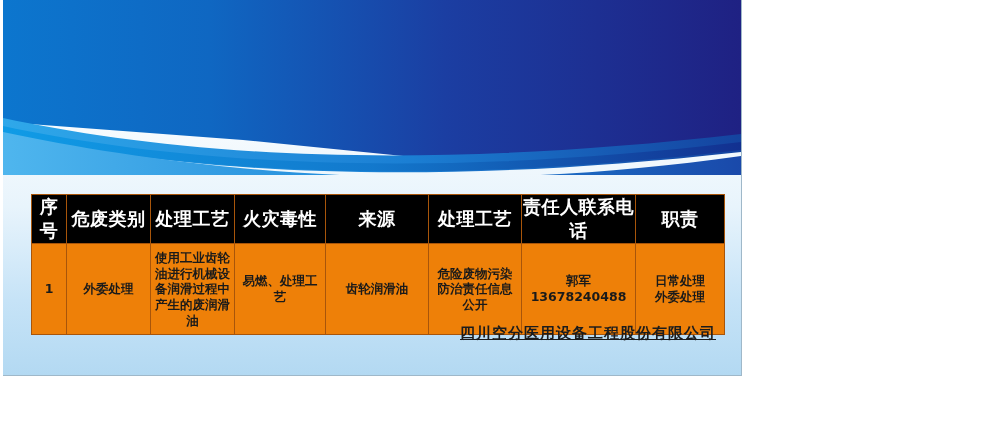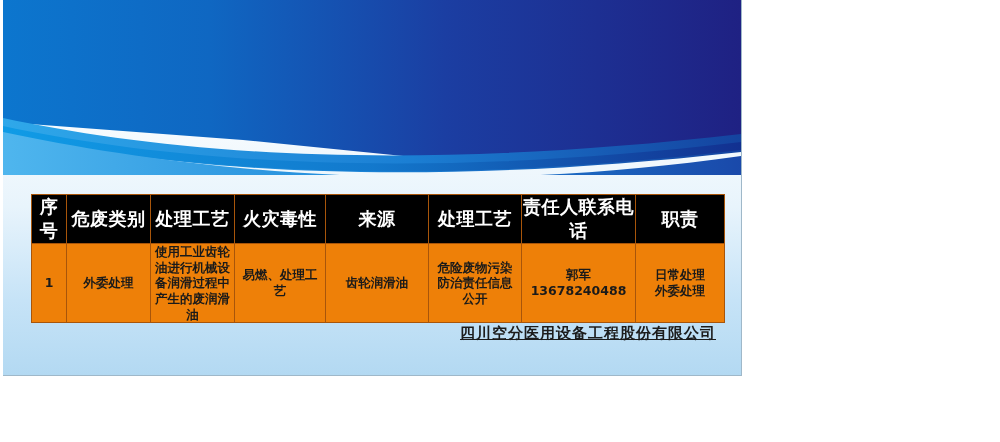--- a/index.html
+++ b/index.html
@@ -96,21 +96,21 @@
     letter-spacing: 0.5px;
     text-shadow: 0 0 1px rgba(0,0,0,0.25);
   }
   #info-table tbody td {
     background: #ee8008;
     color: #1a1a1a;
     font-size: 12.5px;
     font-weight: bold;
     height: 74px;
     line-height: 1.25;
-    padding: 0 3px;
+    padding: 6px 3px;
   }
   .cell-narrow { font-size: 12px; line-height: 1.2; }
 
   .c-seq   { width: 34px; }
   .c-cat   { width: 83px; }
   .c-stage { width: 83px; }
   .c-prop  { width: 90px; }
   .c-src   { width: 102px; margin-top: 20px; }
   .c-proc  { width: 92px; }
   .c-phone { width: 113px; }

